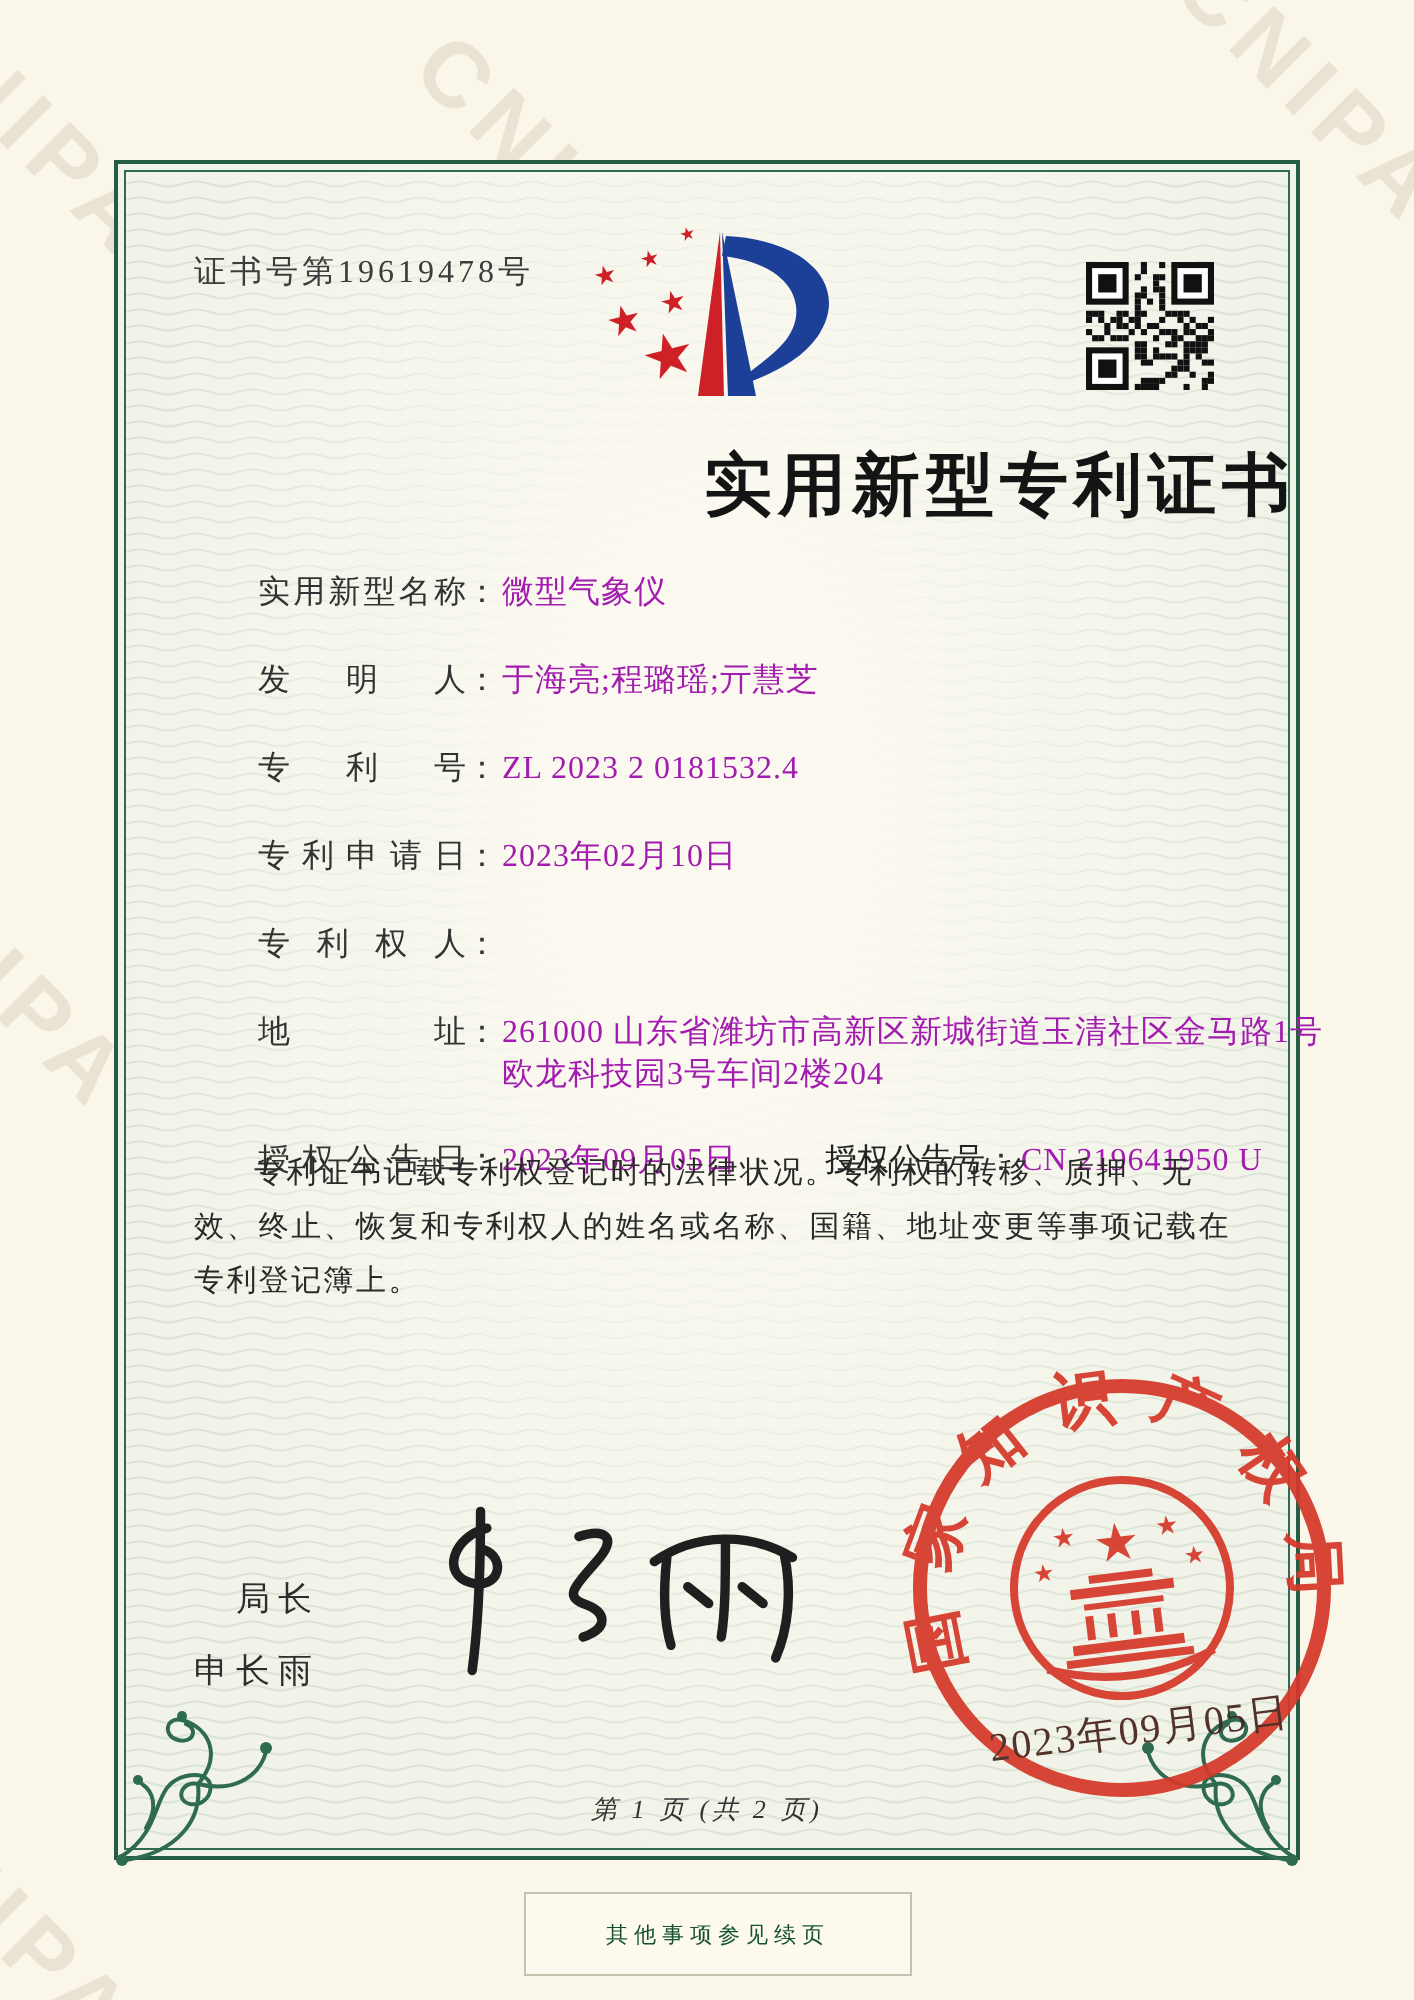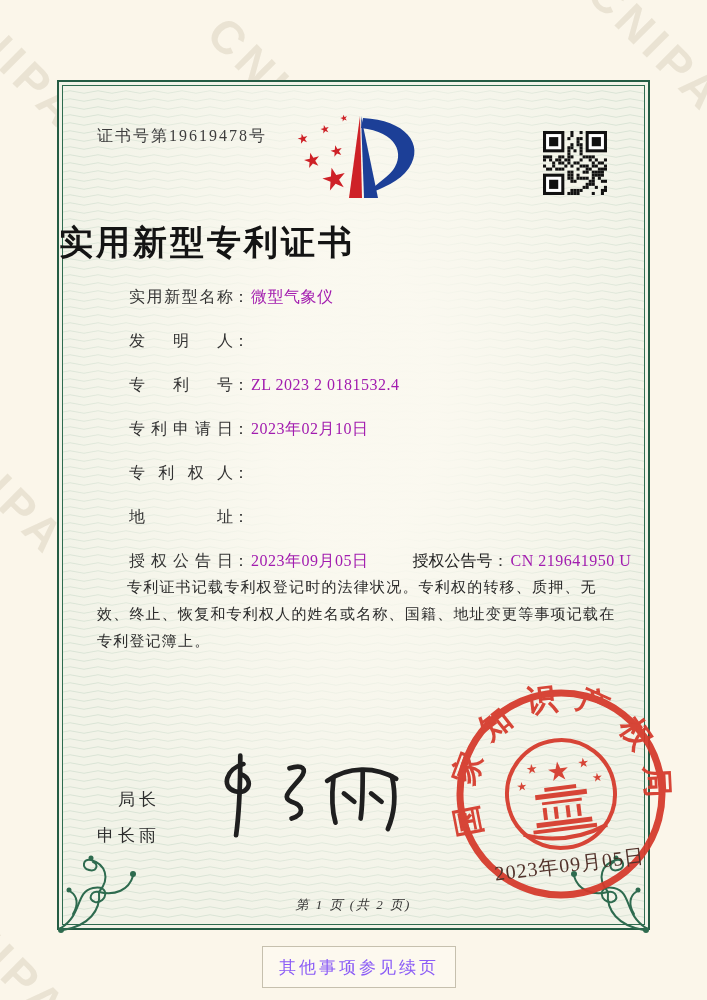--- a/index.html
+++ b/index.html
@@ -21,21 +21,21 @@
   .corner-flourish{position:absolute;z-index:2;}
   .fl-bl{left:-6px;bottom:-8px;}
   .fl-br{right:-6px;bottom:-8px;transform:scaleX(-1);}
   
   .content{position:absolute;left:0;top:0;right:0;bottom:0;z-index:3;color:#222;}
   .cert-no{position:absolute;left:38px;top:44px;font-size:16px;letter-spacing:2px;color:#3d3d3d;}
   .logo{position:absolute;left:238px;top:24px;width:150px;height:100px;}
   .logo .star{position:absolute;color:#ce2127;line-height:1;transform:rotate(-14deg);
               font-family:"DejaVu Sans",sans-serif;}
   .qr{position:absolute;left:484px;top:49px;width:64px;height:64px;}
-  .doc-title{position:absolute;left:0;top:138px;width:100%;text-align:left;
+  .doc-title{position:absolute;left:0;top:138px;width:100%;text-align:right;
              font-size:34px;font-weight:700;letter-spacing:3px;color:#141414;}
   .fields{position:absolute;left:38px;top:204px;width:540px;margin-left:32px;}
   .frow{display:flex;align-items:flex-start;font-size:16px;line-height:22px;margin-bottom:22px;}
   .flabel{display:inline-block;width:104px;text-align:justify;text-align-last:justify;
           color:#333;flex:none;letter-spacing:0;}
   .fcolon{flex:none;width:18px;color:#333;}
   .fvalue{color:#a21caf;letter-spacing:.5px;}
   .addr .fvalue{width:418px;line-height:21px;}
   .grant .pair2{margin-left:44px;display:flex;}
   .paras{position:absolute;left:38px;top:492px;width:522px;font-size:15px;
@@ -46,22 +46,22 @@
             font-size:17px;letter-spacing:4px;color:#2e2e2e;}
   .director div{margin-bottom:13px;text-align:right;}
   .signature{position:absolute;left:130px;top:668px;width:225px;height:92px;}
   .seal{position:absolute;left:388px;top:598px;width:228px;height:228px;
         opacity:.93;transform:rotate(-7deg);}
   .page-no{position:absolute;left:0;top:814px;width:100%;text-align:center;
            font-size:13px;letter-spacing:2px;color:#333;font-style:italic;}
   
   .cont-box{position:absolute;left:262px;top:946px;width:192px;height:40px;z-index:2;
             border:1px solid #c6c0ae;background:#fdf9ef;display:flex;
-            align-items:center;justify-content:center;font-size:17px;
-            letter-spacing:3px;color:#8b5cf6;}
+            align-items:center;justify-content:center;font-size:11px;
+            letter-spacing:3px;color:#14532d;}
 </style>
 </head>
 <body>
 
 <span class="wm" style="left:-28px;top:-18px">CNIPA</span>
 <span class="wm" style="left:235px;top:6px">CNIPA</span>
 <span class="wm" style="left:615px;top:-35px">CNIPA</span>
 <span class="wm" style="left:432px;top:282px">CNIPA</span>
 <span class="wm" style="left:-42px;top:408px">CNIPA</span>
 <span class="wm" style="left:258px;top:575px">CNIPA</span>
@@ -362,38 +362,40 @@
 
     <div class="fields">
       <div class="frow">
         <span class="flabel">实用新型名称</span>
           <span class="fcolon">：</span>
           <span class="fvalue">微型气象仪</span>
       </div>
       <div class="frow">
         <span class="flabel">发明人</span>
           <span class="fcolon">：</span>
+          <span class="fvalue">于海亮;程璐瑶;亓慧芝</span>
       </div>
       <div class="frow">
         <span class="flabel">专利号</span>
           <span class="fcolon">：</span>
           <span class="fvalue">ZL 2023 2 0181532.4</span>
       </div>
       <div class="frow">
         <span class="flabel">专利申请日</span>
           <span class="fcolon">：</span>
           <span class="fvalue">2023年02月10日</span>
       </div>
       <div class="frow">
         <span class="flabel">专利权人</span>
           <span class="fcolon">：</span>
       </div>
       <div class="frow addr">
         <span class="flabel">地址</span>
           <span class="fcolon">：</span>
+          <span class="fvalue">261000 山东省潍坊市高新区新城街道玉清社区金马路1号欧龙科技园3号车间2楼204</span>
       </div>
       <div class="frow grant">
         <span class="flabel">授权公告日</span>
           <span class="fcolon">：</span>
           <span class="fvalue">2023年09月05日</span>
         <span class="pair2">
           <span>授权公告号</span>
             <span class="fcolon">：</span>
             <span class="fvalue">CN 219641950 U</span>
         </span>

